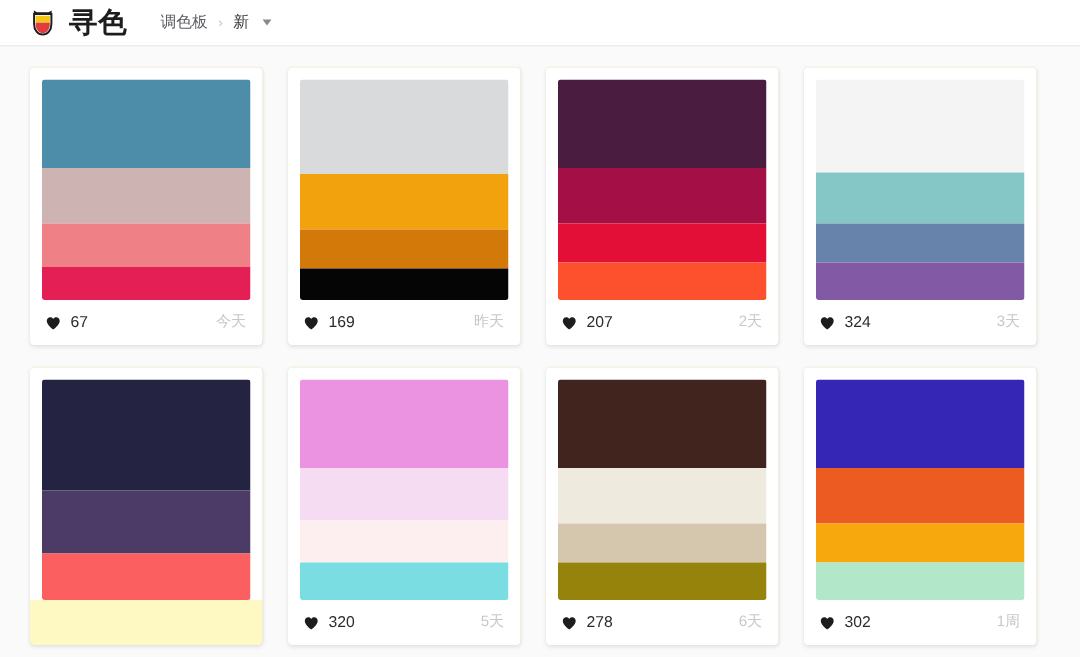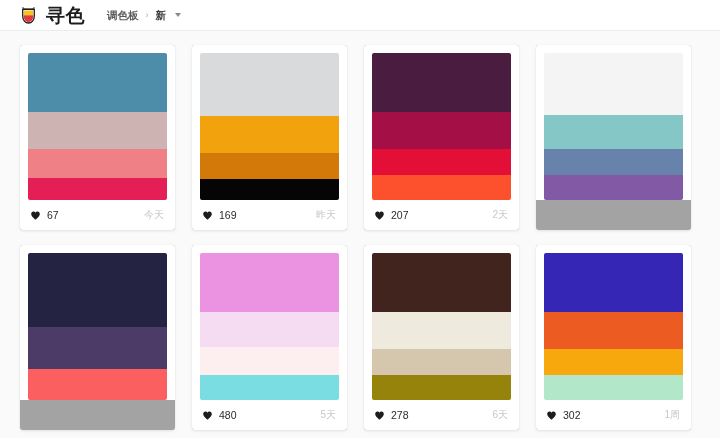--- a/index.html
+++ b/index.html
@@ -40,21 +40,20 @@
     letter-spacing: 0.5px;
     margin-right: 22px;
     line-height: 1;
   }
   .breadcrumb {
     display: flex;
     align-items: center;
     gap: 7px;
     font-size: 10.5px;
     color: #6e6e73;
-    font-weight: bold;
   }
   .crumb { color: #5a5a5f; line-height: 1; }
   .crumb-sep {
     color: #c2c2c6;
     font-size: 9px;
     line-height: 1;
   }
   .crumb-current {
     color: #3a3a3c;
     line-height: 1;
@@ -73,21 +72,21 @@
     padding: 14px 20px 0 20px;
     display: grid;
     grid-template-columns: repeat(4, 155px);
     column-gap: 17px;
     row-gap: 15px;
     justify-content: start;
   }
 
   .card {
     width: 155px;
-    background: #a3a3a3;
+    background: #fef9c3;
     border-radius: 3px;
     box-shadow: 0 1px 3px rgba(0,0,0,0.10), 0 0 1px rgba(0,0,0,0.06);
     overflow: hidden;
     display: flex;
     flex-direction: column;
   }
   .swatch-stack {
     width: 100%;
     height: 155px;
     display: flex;
@@ -215,20 +214,29 @@
     </div>
     <div class="card">
       <div class="swatch-stack">
         <div class="swatch-inner">
           <div class="band" style="background:#f4f4f4;height:42%"></div>
           <div class="band" style="background:#85c7c6;height:23%"></div>
           <div class="band" style="background:#6783ab;height:18%"></div>
           <div class="band" style="background:#8159a5;height:17%"></div>
         </div>
       </div>
+      <div class="card-footer">
+        <div class="likes">
+          <svg class="heart-icon" viewBox="0 0 24 24">
+            <path fill="#1d1d1f" d="M12 21.0 C12 21.0 2.6 14.6 2.6 8.6 C2.6 5.6 4.9 3.4 7.7 3.4 C9.6 3.4 11.2 4.4 12 5.9 C12.8 4.4 14.4 3.4 16.3 3.4 C19.1 3.4 21.4 5.6 21.4 8.6 C21.4 14.6 12 21.0 12 21.0 Z"></path>
+          </svg>
+          <span class="like-count">324</span>
+        </div>
+        <span class="date-label">3天</span>
+      </div>
     </div>
     <div class="card">
       <div class="swatch-stack">
         <div class="swatch-inner">
           <div class="band" style="background:#242442;height:50%"></div>
           <div class="band" style="background:#4d3b67;height:28.57142857142857%"></div>
           <div class="band" style="background:#fb5f5f;height:21.428571428571427%"></div>
         </div>
       </div>
     </div>
@@ -239,21 +247,21 @@
           <div class="band" style="background:#f5dcf2;height:24%"></div>
           <div class="band" style="background:#fdeef0;height:19%"></div>
           <div class="band" style="background:#79dde2;height:17%"></div>
         </div>
       </div>
       <div class="card-footer">
         <div class="likes">
           <svg class="heart-icon" viewBox="0 0 24 24">
             <path fill="#1d1d1f" d="M12 21.0 C12 21.0 2.6 14.6 2.6 8.6 C2.6 5.6 4.9 3.4 7.7 3.4 C9.6 3.4 11.2 4.4 12 5.9 C12.8 4.4 14.4 3.4 16.3 3.4 C19.1 3.4 21.4 5.6 21.4 8.6 C21.4 14.6 12 21.0 12 21.0 Z"></path>
           </svg>
-          <span class="like-count">480</span>
+          <span class="like-count">320</span>
         </div>
         <span class="date-label">5天</span>
       </div>
     </div>
     <div class="card">
       <div class="swatch-stack">
         <div class="swatch-inner">
           <div class="band" style="background:#42241f;height:40%"></div>
           <div class="band" style="background:#eeeade;height:25%"></div>
           <div class="band" style="background:#d5c6ae;height:18%"></div>

